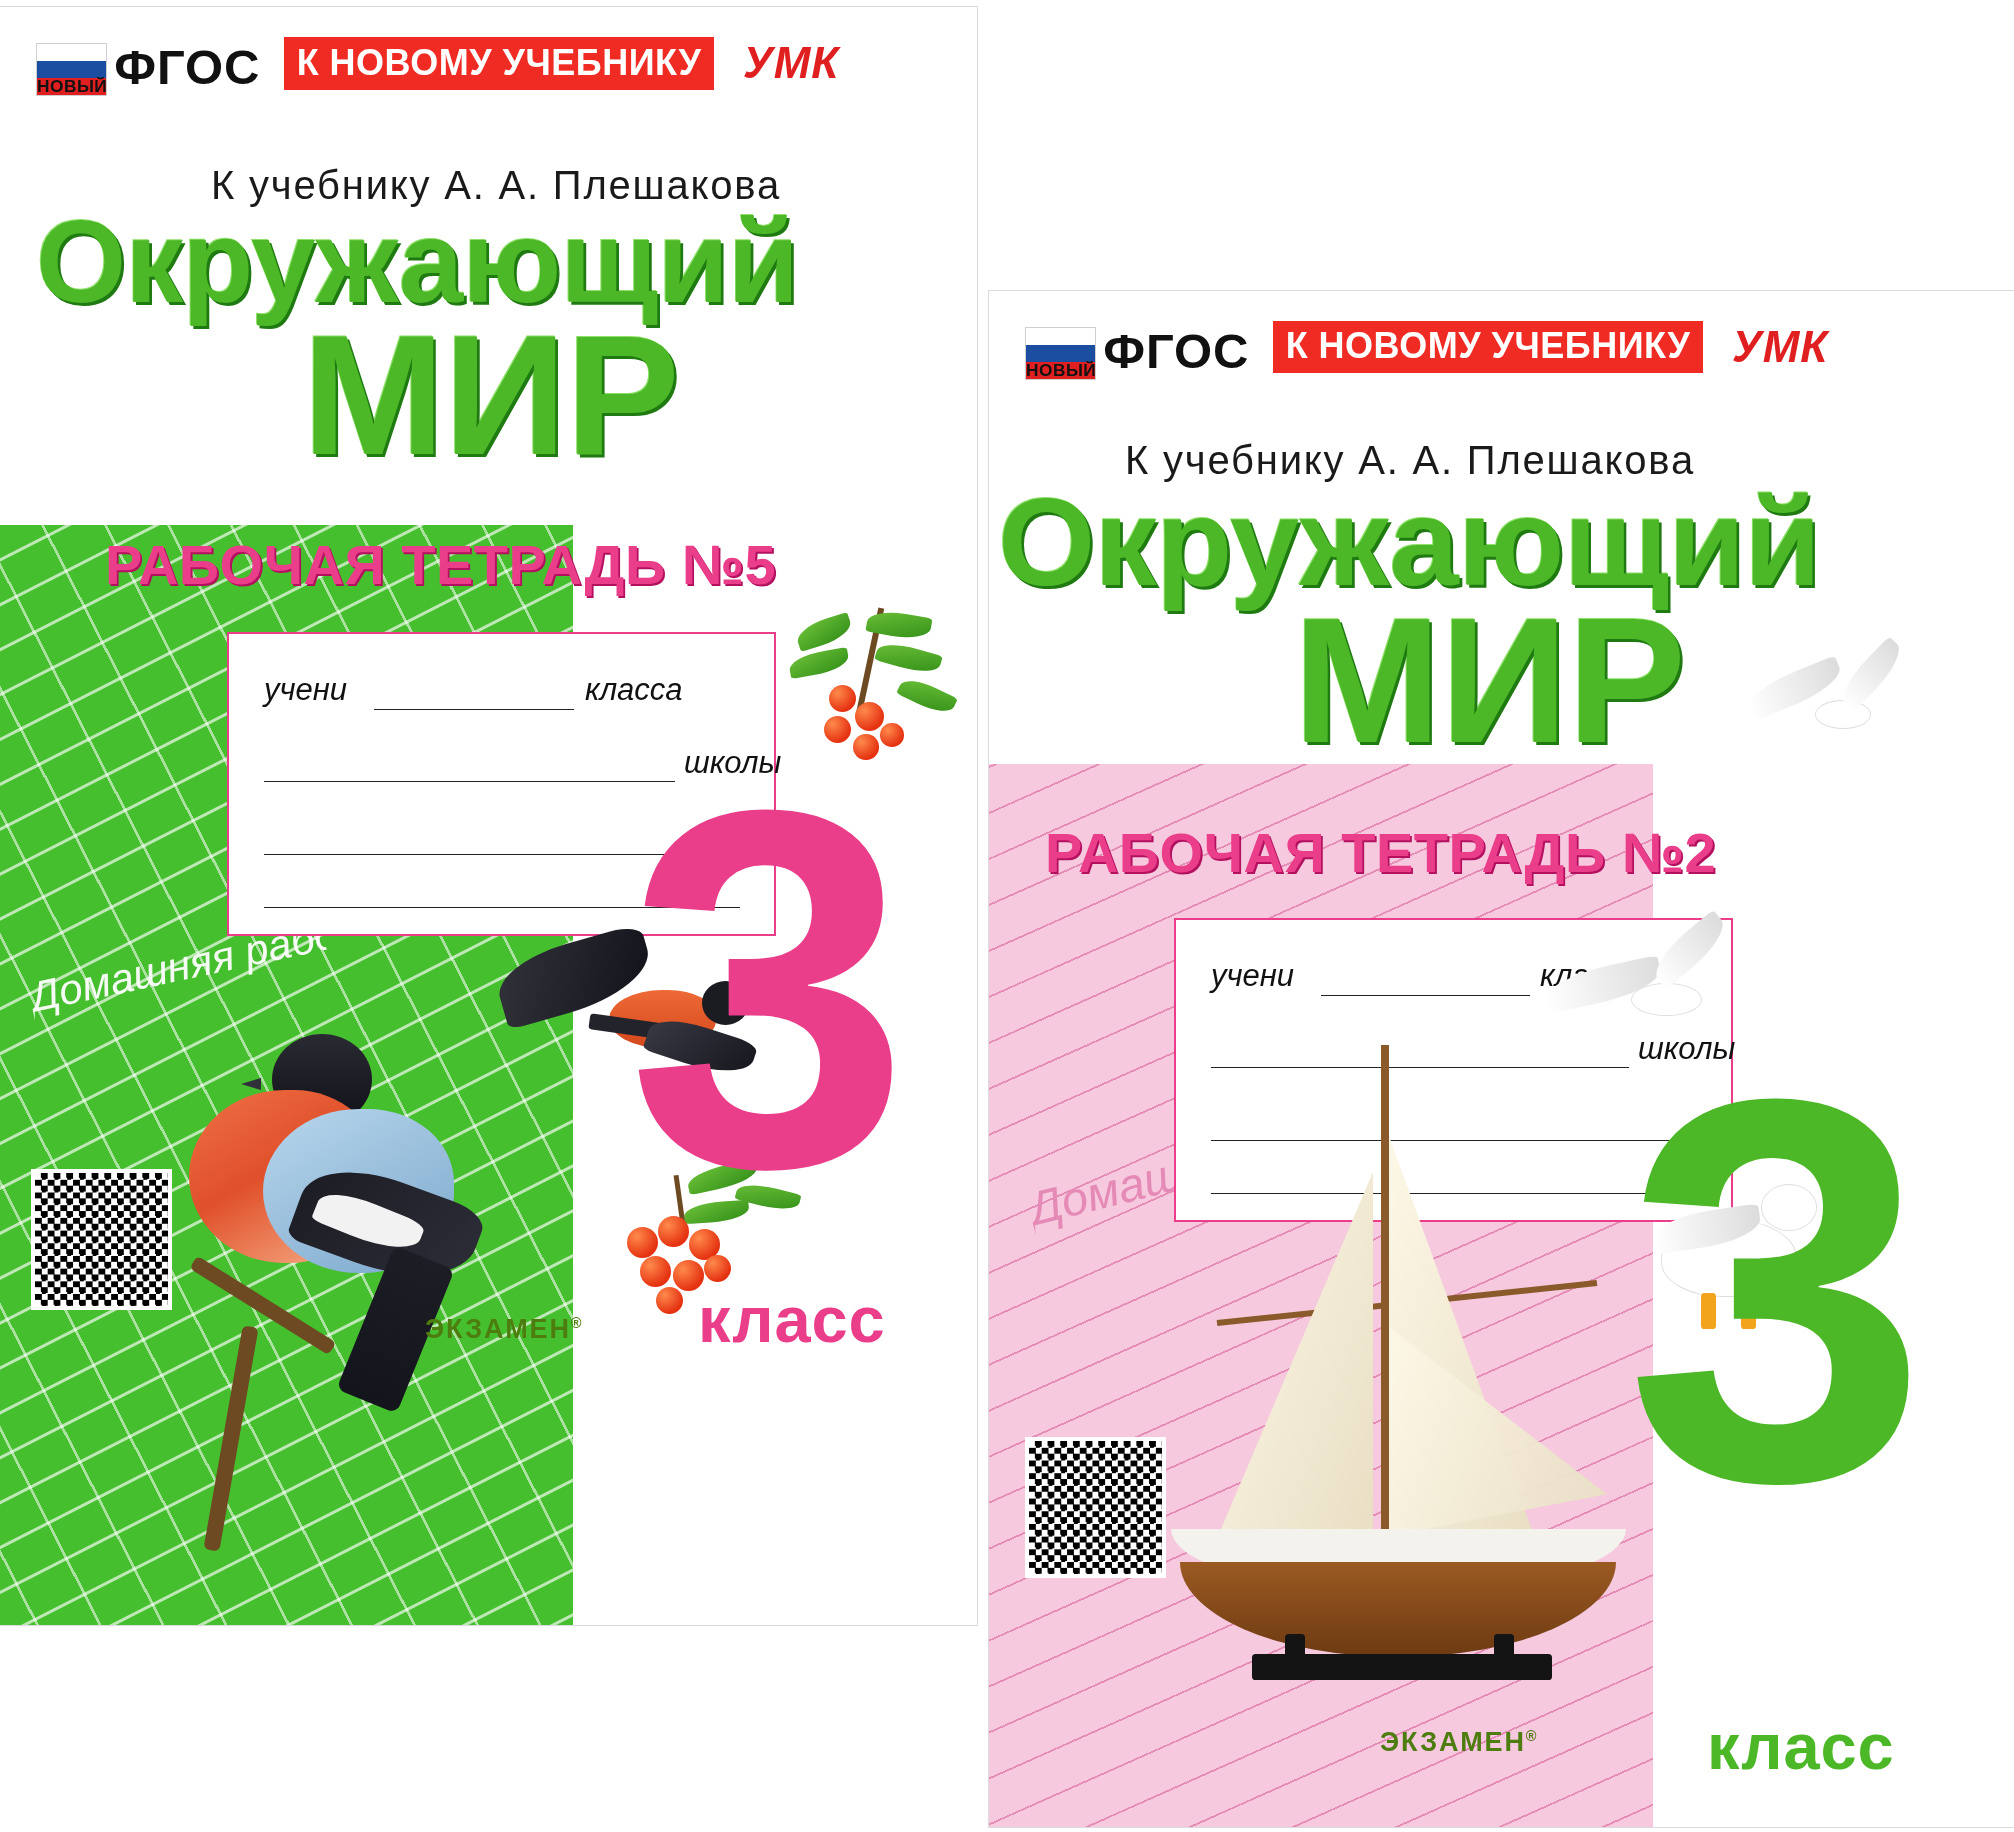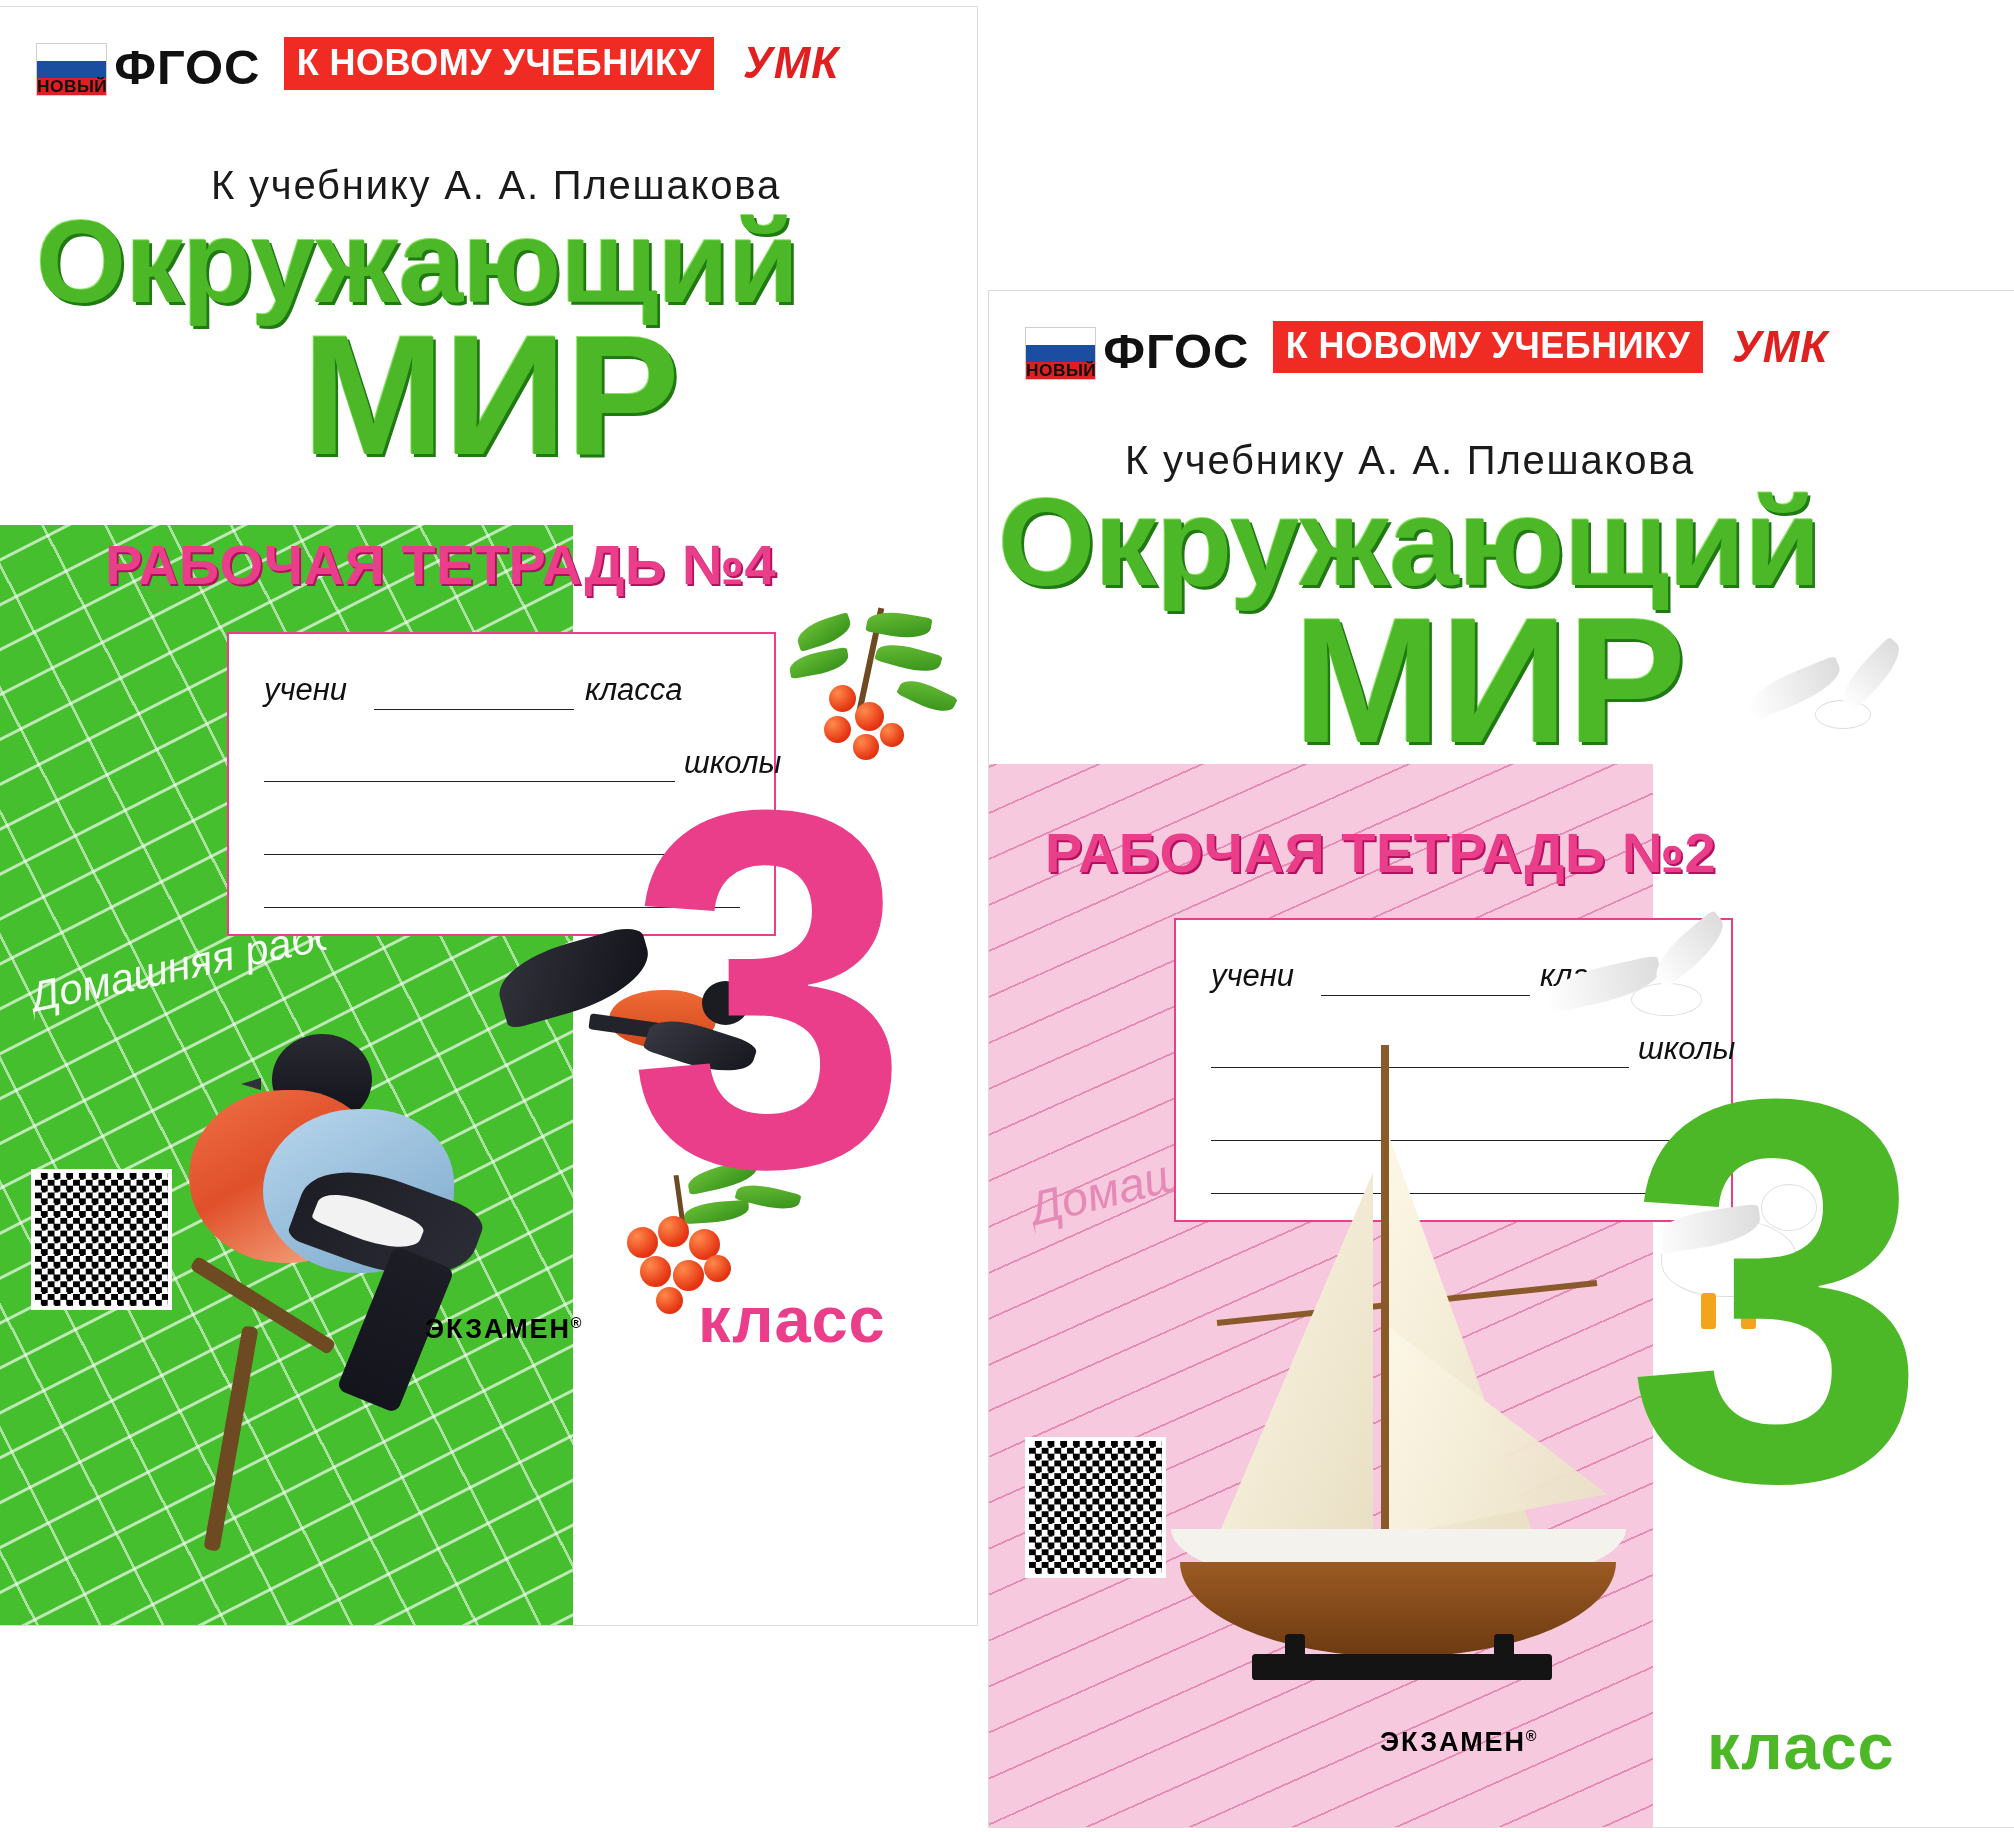--- a/index.html
+++ b/index.html
@@ -34,21 +34,21 @@
      text-shadow:1.8px 1.8px 0 #b31060;}
 
   .namebox{position:absolute;border:2.7px solid #ea3d8a;background:#ffffff;}
   .nameline{position:absolute;border-bottom:1.8px solid #222;}
   .nametext{position:absolute;font-style:italic;font-size:31px;color:#111;white-space:nowrap;}
 
   .grade{position:absolute;font-weight:bold;line-height:1;}
   .grade.pink{color:#ea3d8a;-webkit-text-stroke:0;}
   .gradeword{position:absolute;font-weight:bold;letter-spacing:0.9px;}
 
-  .brand{position:absolute;font-weight:bold;letter-spacing:1.8px;color:#000000;font-size:27px;}
+  .brand{position:absolute;font-weight:bold;letter-spacing:1.8px;color:#4d7c0f;font-size:27px;}
   .brand sup{font-size:14.5px;}
 
   .qr{position:absolute;background:
       repeating-conic-gradient(#000 0 25%, #fff 0 50%);
       background-size:12.7px 12.7px;border:4.5px solid #fff;}
 
   
   .greenpanel{position:absolute;overflow:hidden;}
   .greenpanel .inner{position:absolute;left:-30%;top:-30%;width:180%;height:180%;
      background:#46bf2e;transform:rotate(-27deg);}
@@ -115,21 +115,21 @@
     <div class="umk" style="margin-left:29px;">УМК</div>
   </div>
 
   <div class="subtitle" style="left:211px;top:156px;font-size:40px;">К учебнику  А. А. Плешакова</div>
 
   <div class="bigtitle" style="left:36px;top:202px;width:909px;">
     <span class="l1" style="font-size:116px;">Окружающий</span>
     <span class="l2" style="font-size:171px;text-align:center;display:block;">МИР</span>
   </div>
 
-  <div class="wb" style="left:105px;top:525px;font-size:56px;">РАБОЧАЯ ТЕТРАДЬ №4</div>
+  <div class="wb" style="left:105px;top:525px;font-size:56px;">РАБОЧАЯ ТЕТРАДЬ №5</div>
 
   <div class="namebox" style="left:227px;top:625px;width:545px;height:300px;">
     <div class="nametext" style="left:35px;top:38px;">учени</div>
     <div class="nameline" style="left:145px;top:75px;width:200px;"></div>
     <div class="nametext" style="left:356px;top:38px;">класса</div>
 
     <div class="nameline" style="left:35px;top:147px;width:411px;"></div>
     <div class="nametext" style="left:455px;top:111px;">школы</div>
 
     <div class="nameline" style="left:35px;top:220px;width:476px;"></div>

